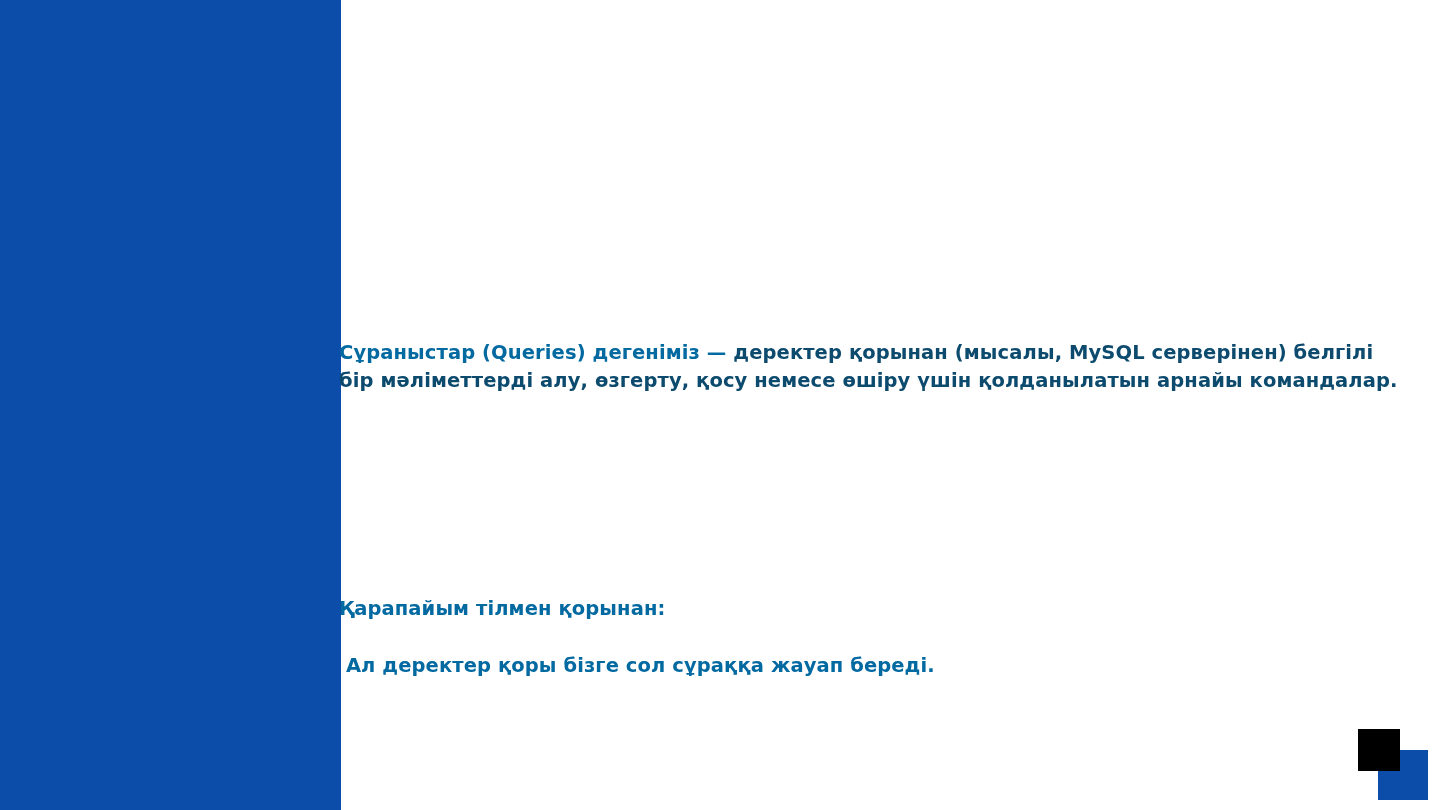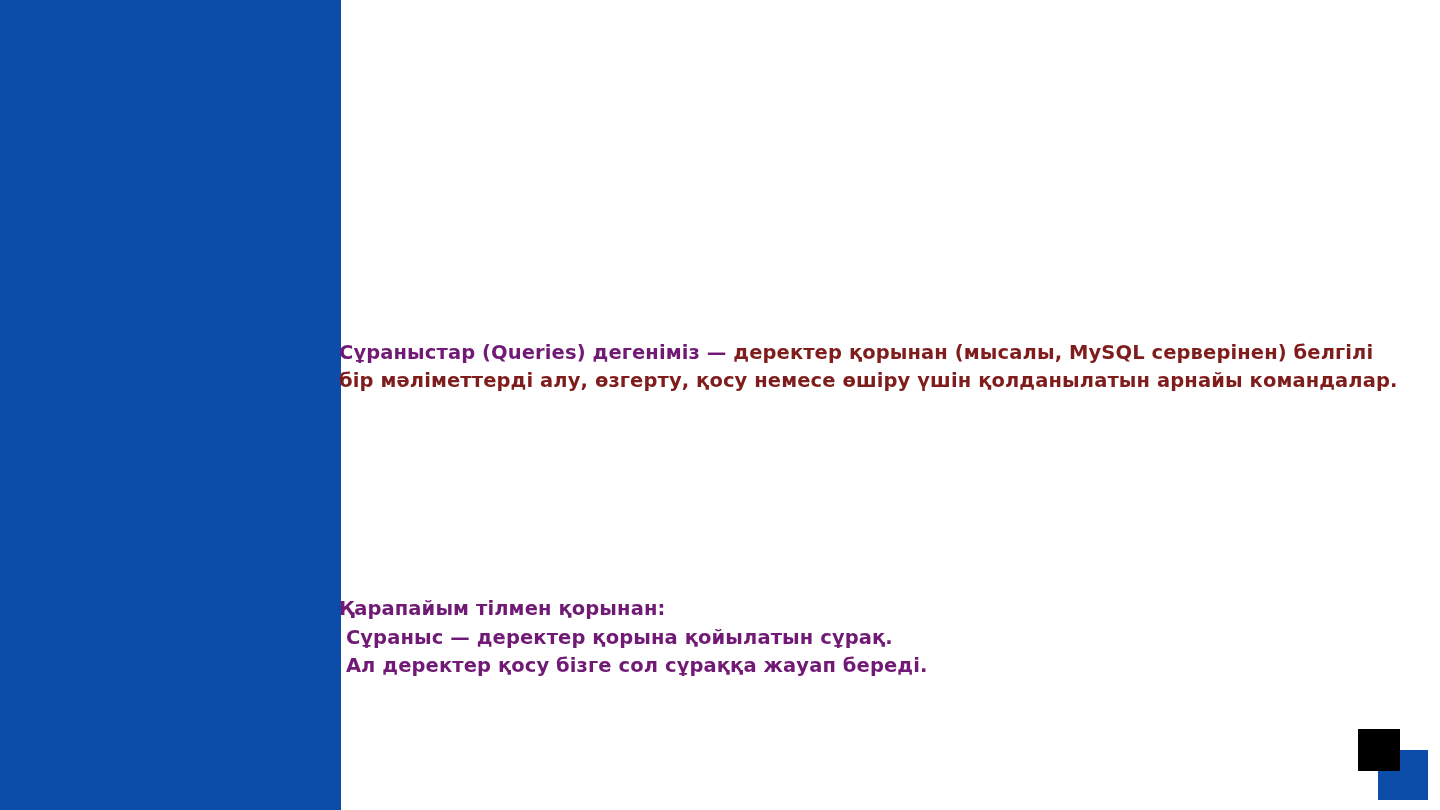--- a/index.html
+++ b/index.html
@@ -50,22 +50,22 @@
     margin: 0;
     padding: 0;
     white-space: pre-wrap;
   }
 
   .spacer-line {
     display: block;
     height: 28.5px;
   }
 
-  .t-blue  { color: #701a75; }
-  .t-brown { color: #7f1d1d; }
+  .t-blue  { color: #0369a1; }
+  .t-brown { color: #0c4a6e; }
 
   
   #deco-group {
     position: absolute;
     left: 1358px;
     top: 729px;
     width: 82px;
     height: 81px;
   }
   #deco-square-blue {
@@ -91,21 +91,21 @@
 <div id="slide">
 
   <div id="sidebar-band"></div>
 
   <div id="content-text">
 
     <p class="para"><span class="t-blue">Сұраныстар (Queries) дегеніміз —</span><span class="t-brown"> деректер қорынан (мысалы, MySQL серверінен) белгілі бір мәліметтерді алу, өзгерту, қосу немесе өшіру үшін қолданылатын арнайы командалар.</span></p>
 
     <span class="spacer-line"></span>
 
-    <p class="para"><span class="t-blue">Қарапайым тілмен қорынан:</span><br><span class="t-blue"> Сұраныс — деректер қорына қойылатын сұрақ.</span><br><span class="t-blue"> Ал деректер қосу бізге сол сұраққа жауап береді.</span></p>
+    <p class="para"><span class="t-blue">Қарапайым тілмен қорынан:</span><br><br><span class="t-blue"> Ал деректер қоры бізге сол сұраққа жауап береді.</span></p>
 
   </div>
 
   <div id="deco-group">
     <div id="deco-square-blue"></div>
     <div id="deco-square-black"></div>
   </div>
 
 </div>
 

